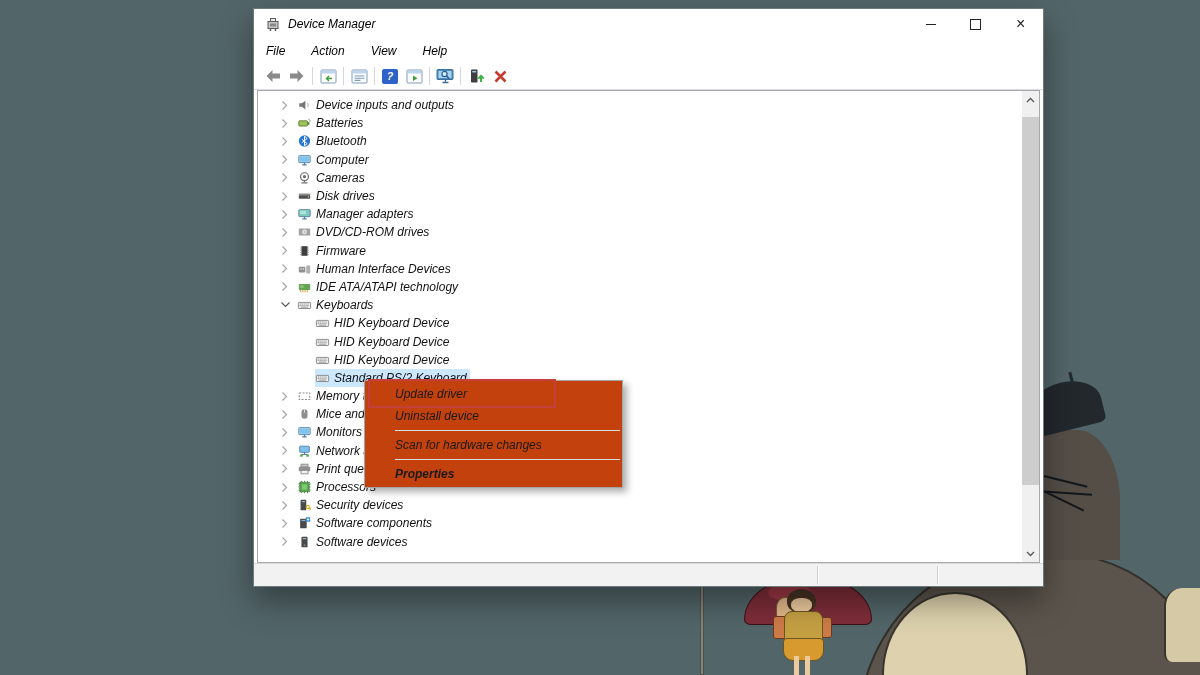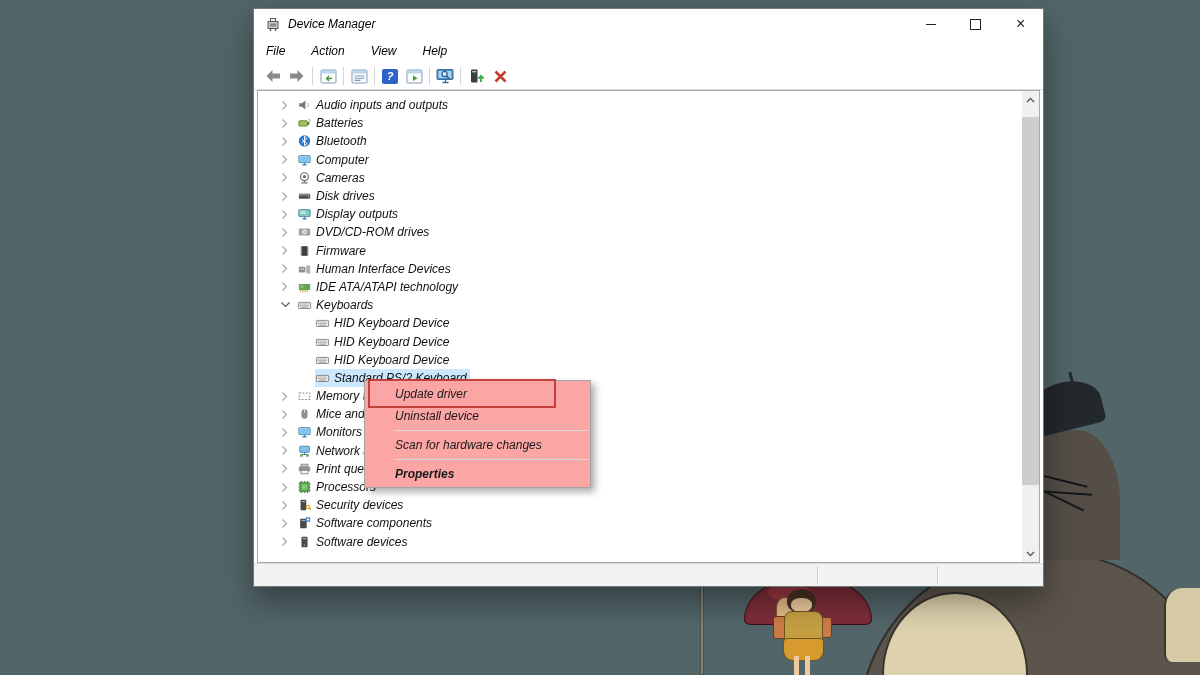--- a/index.html
+++ b/index.html
@@ -69,21 +69,21 @@
   .sarrow{position:absolute;left:0;width:17px;height:17px;display:flex;align-items:center;justify-content:center;}
   .sarrow.up{top:0;}
   .sarrow.down{bottom:0;}
   .sthumb{position:absolute;left:0;top:26px;width:17px;height:368px;background:#cdcdcd;}
 
   .statusbar{position:absolute;left:0;bottom:0;width:100%;height:23px;background:#f2f2f2;border-top:1px solid #d9d9d9;box-sizing:border-box;}
   .sdiv{position:absolute;top:2px;bottom:2px;width:1px;background:#d0d0d0;box-shadow:1px 0 0 #fbfbfb;}
   .sdiv.one{left:563px;}
   .sdiv.two{left:683px;}
 
-  .ctxmenu{position:absolute;left:110px;top:371px;width:227px;background:#fca5a5;border:1px solid #a5a5a5;
+  .ctxmenu{position:absolute;left:110px;top:371px;width:259px;background:#c2410c;border:1px solid #a5a5a5;
     box-shadow:4px 4px 7px rgba(0,0,0,.32);padding:2px 0;z-index:20;font-size:12px;box-sizing:border-box;}
   .mitem{height:22px;display:flex;align-items:center;padding-left:30px;color:#1a1a1a;}
   .mitem.bold{font-weight:bold;}
   .msep{height:1px;background:#dcdcdc;margin:3px 2px 3px 30px;}
 
   .annotation{position:absolute;left:114px;top:370px;width:188px;height:29px;border:2px solid #c4403c;
     z-index:30;box-sizing:border-box;pointer-events:none;}
 </style>
 </head>
 <body>
@@ -217,21 +217,21 @@
                 <path d="M2.5 1.5l4 4-4 4" fill="none" stroke="#a6a6a6" stroke-width="1.2"></path>
               </svg>
             </span>
             <span class="selwrap">
               <span class="ticon">
                 <svg width="15" height="14" viewBox="0 0 16 16">
                   <path d="M2 6v4h3l4 3V3L5 6z" fill="#767676"></path>
                   <path d="M11 5.5c1.6 1.4 1.6 3.6 0 5" stroke="#9a9a9a" fill="none"></path>
                 </svg>
               </span>
-              <span class="tlbl">Audio inputs and outputs</span>
+              <span class="tlbl">Device inputs and outputs</span>
             </span>
           </div>
         <div class="trow">
             <span class="chev">
               <svg width="10" height="11" viewBox="0 0 10 11">
                 <path d="M2.5 1.5l4 4-4 4" fill="none" stroke="#a6a6a6" stroke-width="1.2"></path>
               </svg>
             </span>
             <span class="selwrap">
               <span class="ticon">
@@ -318,21 +318,21 @@
               </svg>
             </span>
             <span class="selwrap">
               <span class="ticon">
                 <svg width="15" height="14" viewBox="0 0 16 16">
                   <rect x="1.5" y="3" width="13" height="8" rx="0.8" fill="#7ccabc" stroke="#4f7ea6"></rect>
                   <rect x="2.8" y="4.2" width="7" height="4" fill="#aee3d6"></rect>
                   <path d="M5.5 13.5h5M8 11v2.5" stroke="#4f7ea6" stroke-width="1.3"></path>
                 </svg>
               </span>
-              <span class="tlbl">Display outputs</span>
+              <span class="tlbl">Manager adapters</span>
             </span>
           </div>
         <div class="trow">
             <span class="chev">
               <svg width="10" height="11" viewBox="0 0 10 11">
                 <path d="M2.5 1.5l4 4-4 4" fill="none" stroke="#a6a6a6" stroke-width="1.2"></path>
               </svg>
             </span>
             <span class="selwrap">
               <span class="ticon">

